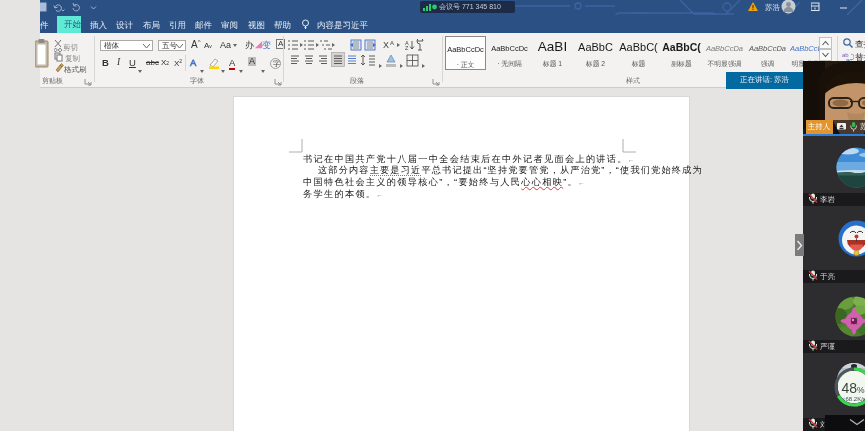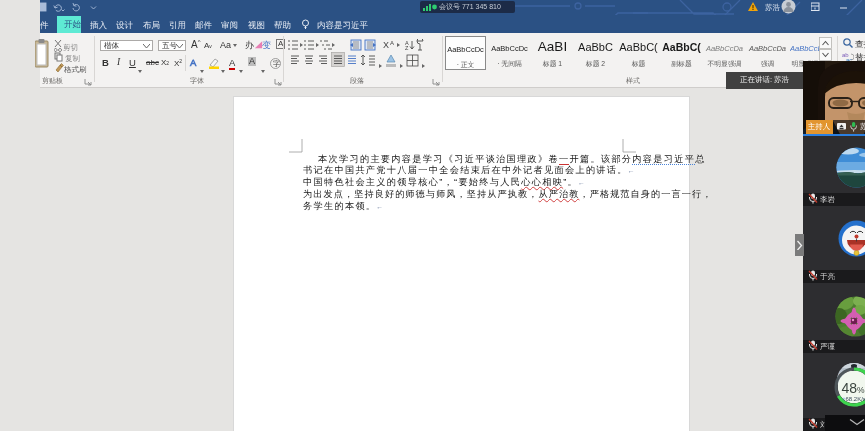--- a/index.html
+++ b/index.html
@@ -28,21 +28,21 @@
   
   #sidebar { left:763px; top:61px; width:102px; height:422px; background:#262629; }
   .tile { position:absolute; left:0; width:102px; background:#2d2d30; }
   .nlabel { position:absolute; left:0; bottom:0; width:102px; height:13px; background:#1a1a1c; color:#ddd; font-size:7.5px; line-height:13px; }
   .nlabel span { margin-left:17px; }
   .micoff { position:absolute; width:10px; height:11px; }
   .pmark { color:#7a8aa8; font-size:7px; }
   .tri { display:inline-block; width:0; height:0; border-left:2.5px solid transparent; border-right:2.5px solid transparent; border-top:3.5px solid #666; vertical-align:middle; }
   .rwavy { text-decoration:underline; text-decoration-style:wavy; text-decoration-color:#d04040; text-decoration-thickness:0.9px; text-underline-offset:1px; }
   
-  #speaktip { left:686px; top:72px; width:77px; height:16.5px; background:#404040; color:#efefef; font-size:7.5px; line-height:16.5px; text-align:center; }
+  #speaktip { left:686px; top:72px; width:77px; height:16.5px; background:#0369a1; color:#efefef; font-size:7.5px; line-height:16.5px; text-align:center; }
 </style>
 </head>
 <body>
 <div id="root">
   <div class="abs" id="titlebar">
     <svg width="865" height="33" style="position:absolute;left:0;top:0">
       <g stroke="#3d63a0" stroke-width="1.3" fill="none">
         <path d="M470 6 h60 M545 6 h30"></path>
         <circle cx="538" cy="6" r="3"></circle>
         <circle cx="687" cy="7" r="4"></circle>
@@ -304,24 +304,23 @@
     <div class="ric" style="left:815px;top:19px;font-size:8.5px;color:#333">替换</div>
   </div>
   <div class="abs" id="page">
     <svg width="20" height="20" style="position:absolute;left:54px;top:42px">
         <path d="M14 0 v13 h-13" stroke="#9a9a9a" stroke-width="0.8" fill="none"></path>
       </svg>
     <svg width="20" height="20" style="position:absolute;left:384px;top:42px">
         <path d="M5 0 v13 h13" stroke="#9a9a9a" stroke-width="0.8" fill="none"></path>
       </svg>
     <div id="doctext">
-      <div class="dl ind">本次学习的主要内容是学习《习近平谈治国理政》卷<span style="border-bottom:1px solid #c33">一</span>开篇。该部分<span style="border-bottom:1px dotted #4a84d8">内容是习近平</span>总</div>
       <div class="dl">书记在中国共产党十八届一中全会结束后在中外记者见面会上的讲话。<span class="pmark">←</span></div>
+      <div class="dl ind" style="letter-spacing:1.15px">这部分内容<span style="border-bottom:1px dotted #4a84d8">主要是习近</span>平总书记提出“坚持党要管党，从严治党”，“使我们党始终成为</div>
       <div class="dl">中国特色社会主义的领导核心”，“要始终与人民<span class="rwavy">心心相映</span>”。<span class="pmark">←</span></div>
-      <div class="dl" style="letter-spacing:1.05px">为出发点，坚持良好的师德与师风，坚持从严执教，<span class="rwavy">从严治教</span>，严格规范自身的一言一行，</div>
       <div class="dl">务学生的本领。<span class="pmark">←</span></div>
     </div>
   </div>
   <div class="abs" id="speaktip">正在讲话: 苏浩</div>
   <div class="abs" id="sidebar">
 
     <div class="tile" style="top:0;height:75px;background:#1d1713;overflow:hidden">
       <svg width="102" height="75">
         <rect x="0" y="0" width="102" height="75" fill="#241a10"></rect>
         <rect x="78" y="0" width="24" height="75" fill="#a5794a"></rect>

